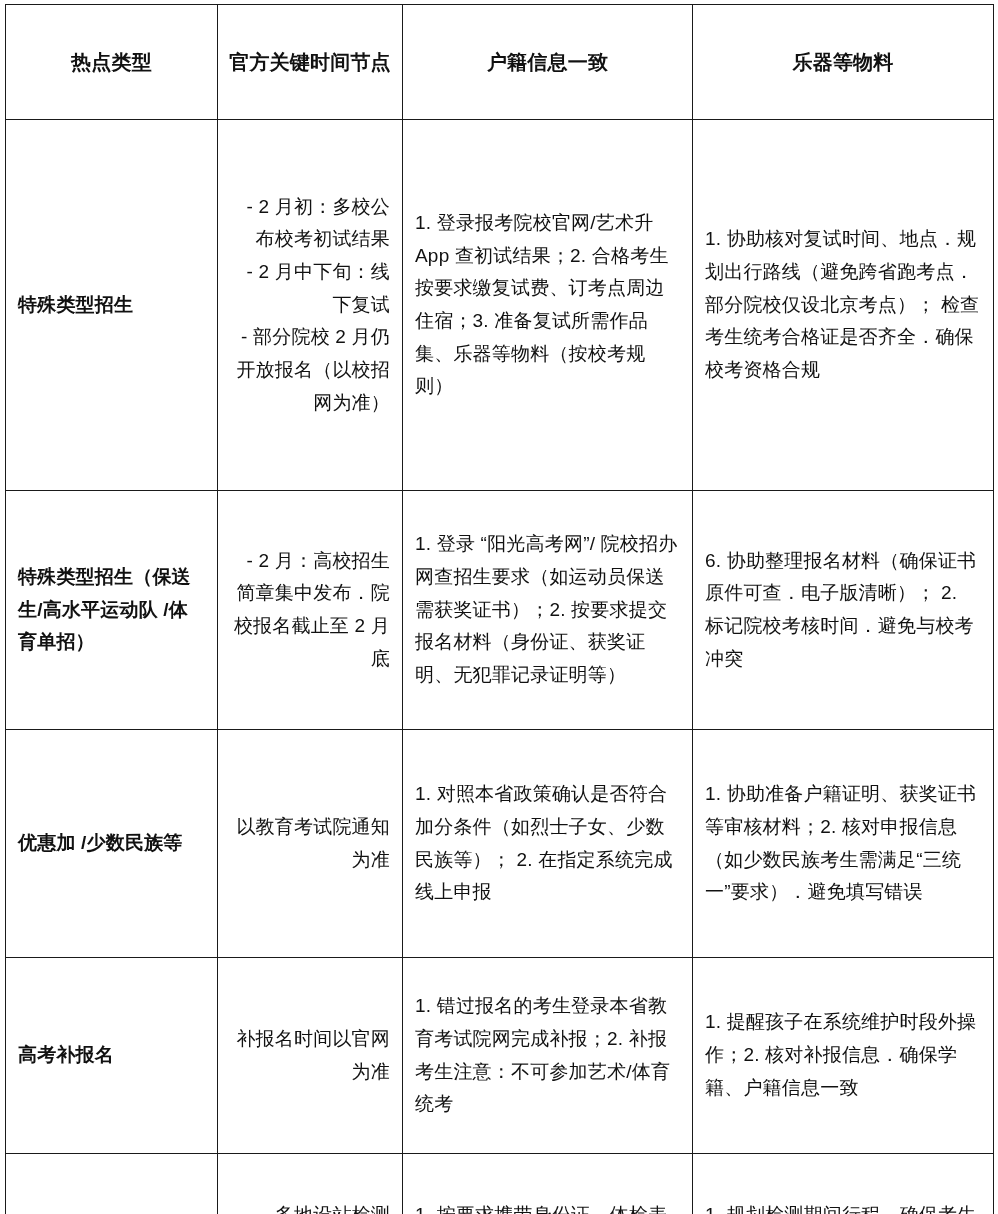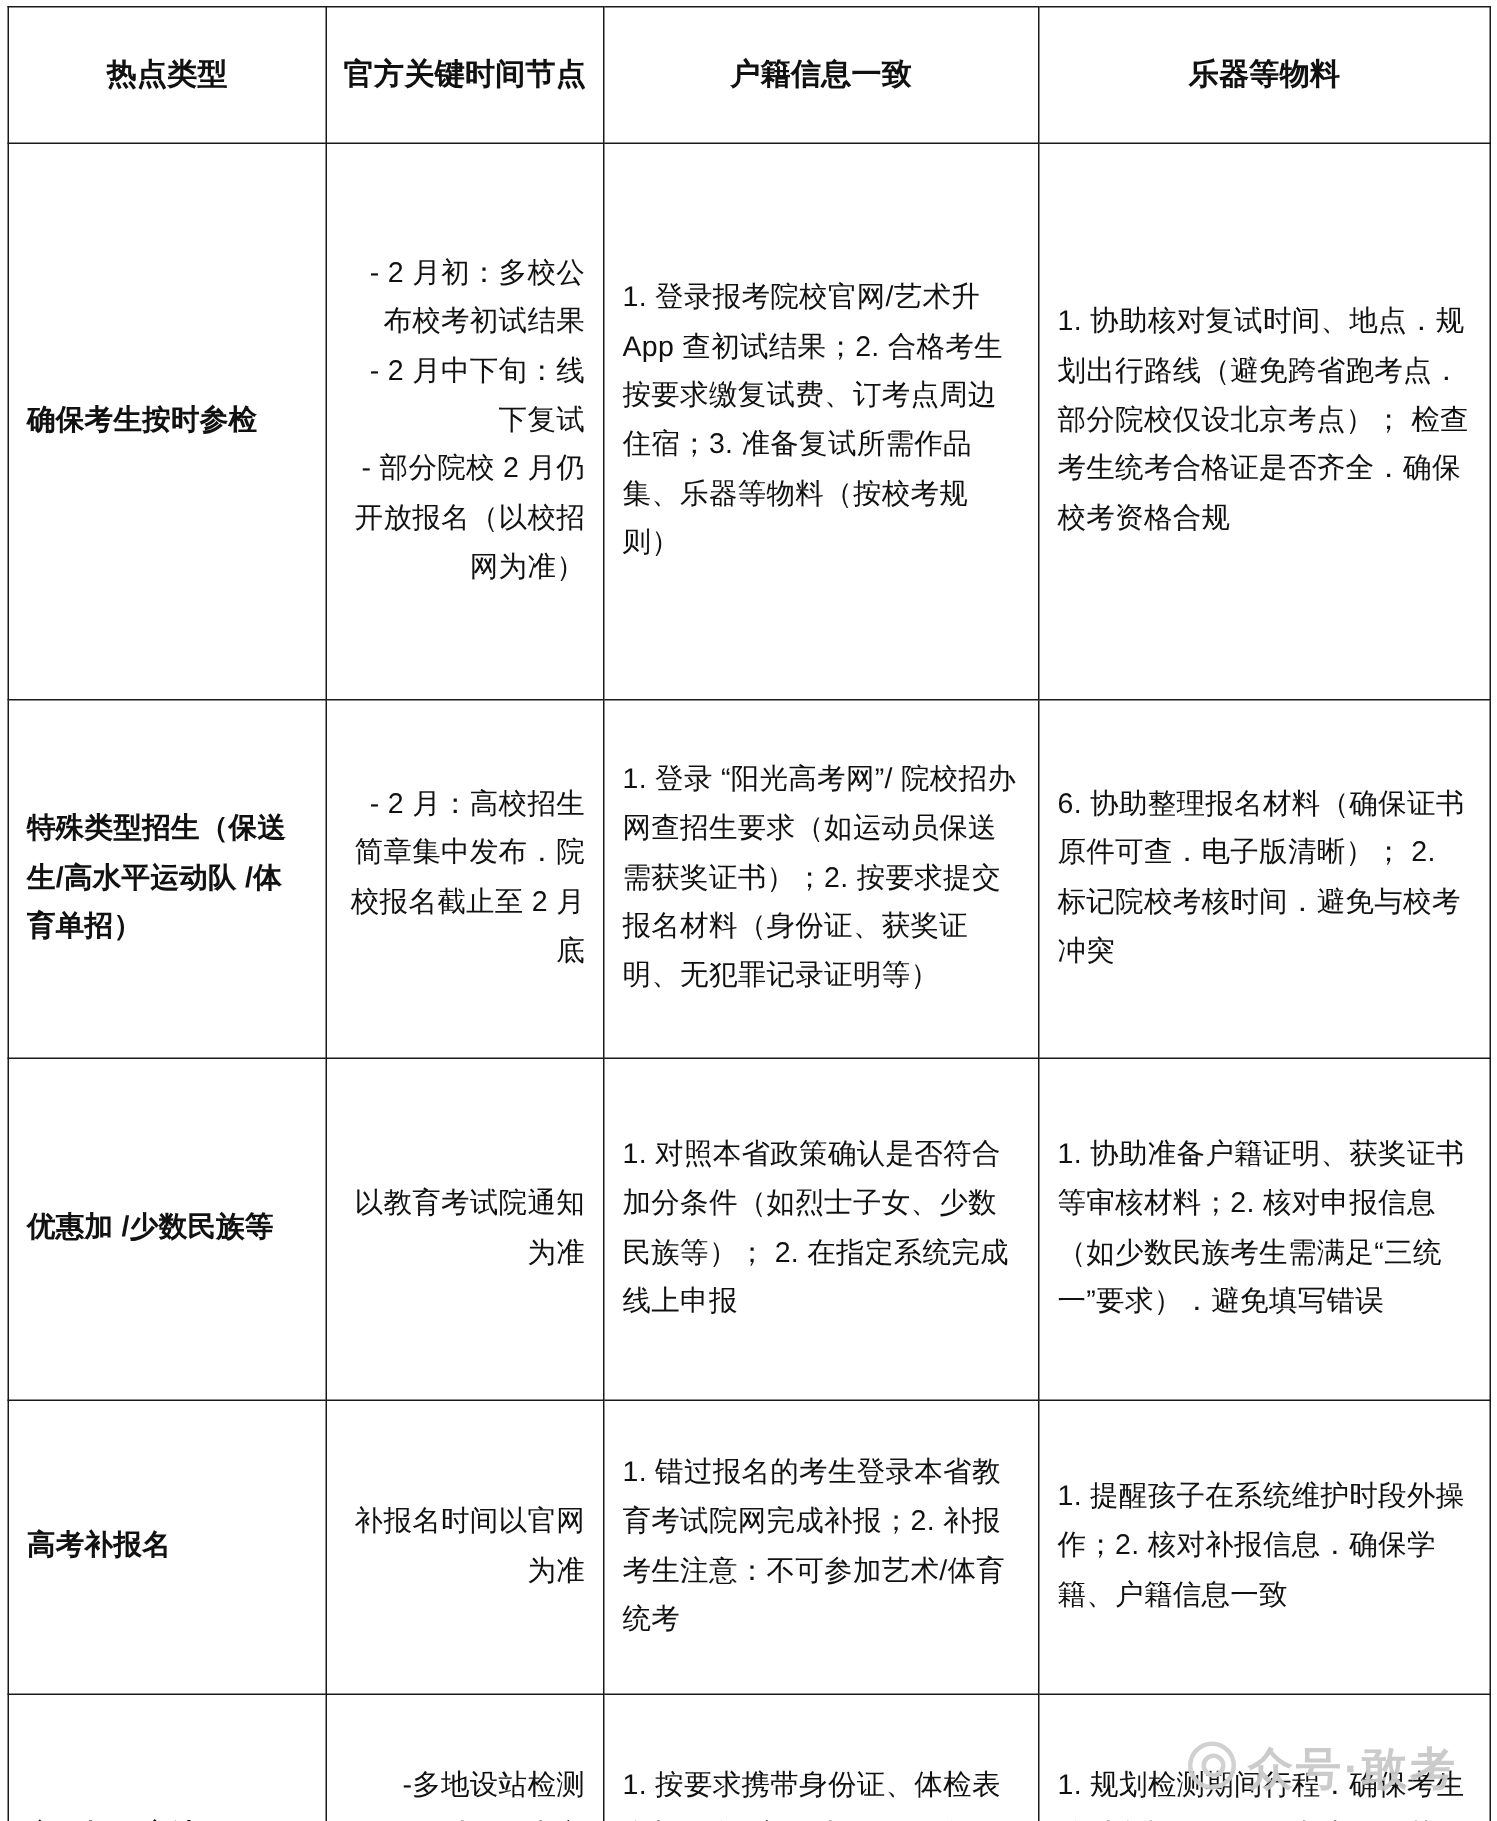--- a/index.html
+++ b/index.html
@@ -32,21 +32,21 @@
     padding: 10px 12px;
     font-size: 19px;
     line-height: 1.72;
     letter-spacing: 0.2px;
   }
   table.hot-table th {
     text-align: center;
     font-weight: bold;
     font-size: 20px;
     height: 78px;
-    padding: 6px 10px;
+    padding: 18px 10px;
   }
   col.c1 { width: 212px; }
   col.c2 { width: 185px; }
   col.c3 { width: 290px; }
   col.c4 { width: 301px; }
 
   td.type-cell {
     font-weight: bold;
     font-size: 19.5px;
     line-height: 1.75;
@@ -117,21 +117,21 @@
     <thead>
       <tr>
         <th>热点类型</th>
         <th>官方关键时间节点</th>
         <th>户籍信息一致</th>
         <th>乐器等物料</th>
       </tr>
     </thead>
     <tbody>
       <tr class="row-art">
-        <td class="type-cell">确保考生按时参检</td>
+        <td class="type-cell">特殊类型招生</td>
         <td class="time-cell" style="white-space: pre-line;">- 2 月初：多校公布校考初试结果
 - 2 月中下旬：线下复试
 - 部分院校 2 月仍开放报名（以校招网为准）</td>
         <td class="action-cell">1. 登录报考院校官网/艺术升 App 查初试结果；2. 合格考生按要求缴复试费、订考点周边住宿；3. 准备复试所需作品集、乐器等物料（按校考规则）</td>
         <td class="action-cell">1. 协助核对复试时间、地点．规划出行路线（避免跨省跑考点．部分院校仅设北京考点）； 检查考生统考合格证是否齐全．确保校考资格合规</td>
       </tr>
       <tr class="row-special">
         <td class="type-cell">特殊类型招生（保送生/高水平运动队 /体育单招）</td>
         <td class="time-cell" style="white-space: pre-line; margin-top: 24px;">- 2 月：高校招生简章集中发布．院校报名截止至 2 月底</td>
         <td class="action-cell">1. 登录 “阳光高考网”/ 院校招办网查招生要求（如运动员保送需获奖证书）；2. 按要求提交报名材料（身份证、获奖证明、无犯罪记录证明等）</td>
@@ -151,17 +151,14 @@
       </tr>
       <tr class="row-airforce">
         <td class="type-cell">空军招飞定选</td>
         <td class="time-cell" style="white-space: pre-line;">-多地设站检测（具体以招飞中心通知为准）</td>
         <td class="action-cell">1. 按要求携带身份证、体检表参加医学+心理选拔；. 提前调整作息．避免熬夜、剧烈运动</td>
         <td class="action-cell">1. 规划检测期间行程．确保考生按时参检；2. 提醒考生勿佩戴隐形眼镜、勿擅自用药</td>
       </tr>
     </tbody>
   </table>
 
-  <div class="watermark">
-    <span class="wm-icon"></span><span>众号·敢考</span>
-  </div>
 
 </div>
 
 </body></html>

